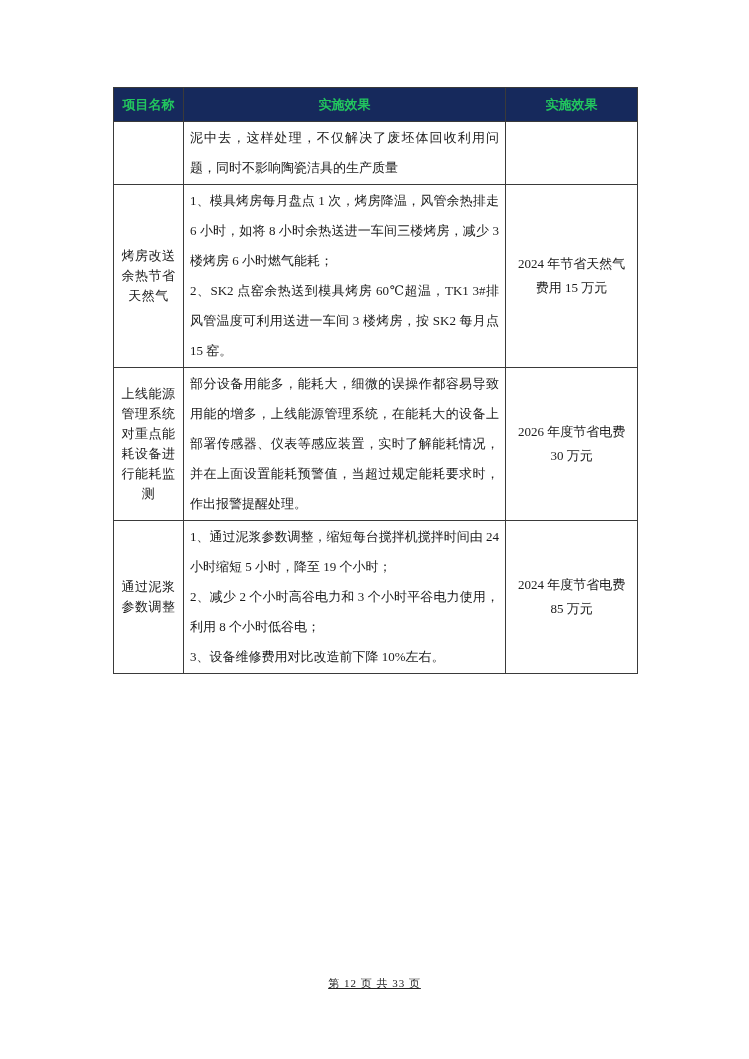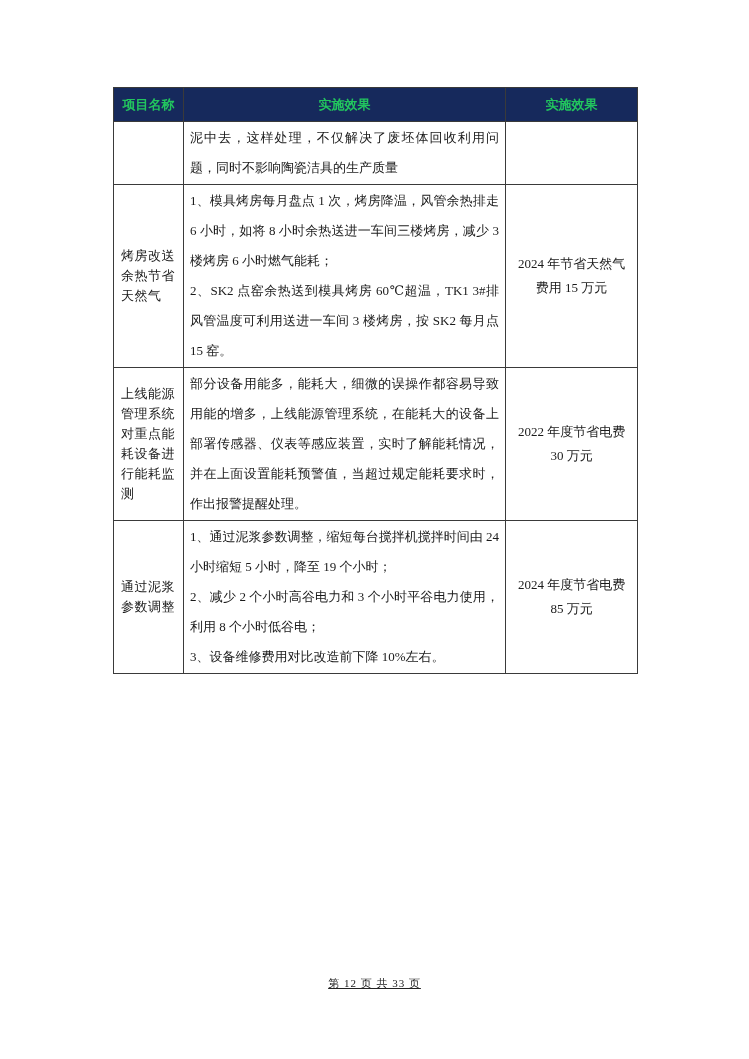--- a/index.html
+++ b/index.html
@@ -28,21 +28,21 @@
     background:#16295c;color:#22c55e;
     font-family:"Liberation Sans","DejaVu Sans",sans-serif;
     font-weight:bold;font-size:13px;text-align:center;
     height:33px;padding:0 2px;
   }
   tr.r0{height:42px;}
   tr.r1{height:124px;}
   tr.r2{height:130px;margin-top:8px;}
   tr.r3{height:119px;}
   td.name{
-    text-align:left;padding:2px 7px;line-height:20px;
+    text-align:center;padding:2px 7px;line-height:20px;
     letter-spacing:.5px;
   }
   td.content{
     text-align:justify;padding:1px 6px;line-height:30px;
     white-space:pre-wrap;
   }
   td.effect{
     text-align:center;padding:2px 8px;line-height:24px;
   }
 
@@ -88,21 +88,21 @@
       </tr>
       <tr class="r1">
         <td class="name">烤房改送余热节省天然气</td>
         <td class="content">1、模具烤房每月盘点 1 次，烤房降温，风管余热排走 6 小时，如将 8 小时余热送进一车间三楼烤房，减少 3 楼烤房 6 小时燃气能耗；
 2、SK2 点窑余热送到模具烤房 60℃超温，TK1 3#排风管温度可利用送进一车间 3 楼烤房，按 SK2 每月点 15 窑。</td>
         <td class="effect">2024 年节省天然气费用 15 万元</td>
       </tr>
       <tr class="r2">
         <td class="name">上线能源管理系统对重点能耗设备进行能耗监测</td>
         <td class="content">部分设备用能多，能耗大，细微的误操作都容易导致用能的增多，上线能源管理系统，在能耗大的设备上部署传感器、仪表等感应装置，实时了解能耗情况，并在上面设置能耗预警值，当超过规定能耗要求时，作出报警提醒处理。</td>
-        <td class="effect">2022 年度节省电费 30 万元</td>
+        <td class="effect">2026 年度节省电费 30 万元</td>
       </tr>
       <tr class="r3">
         <td class="name">通过泥浆参数调整</td>
         <td class="content">1、通过泥浆参数调整，缩短每台搅拌机搅拌时间由 24 小时缩短 5 小时，降至 19 个小时；
 2、减少 2 个小时高谷电力和 3 个小时平谷电力使用，利用 8 个小时低谷电；
 3、设备维修费用对比改造前下降 10%左右。</td>
         <td class="effect">2024 年度节省电费 85 万元</td>
       </tr>
     </tbody>
   </table>

